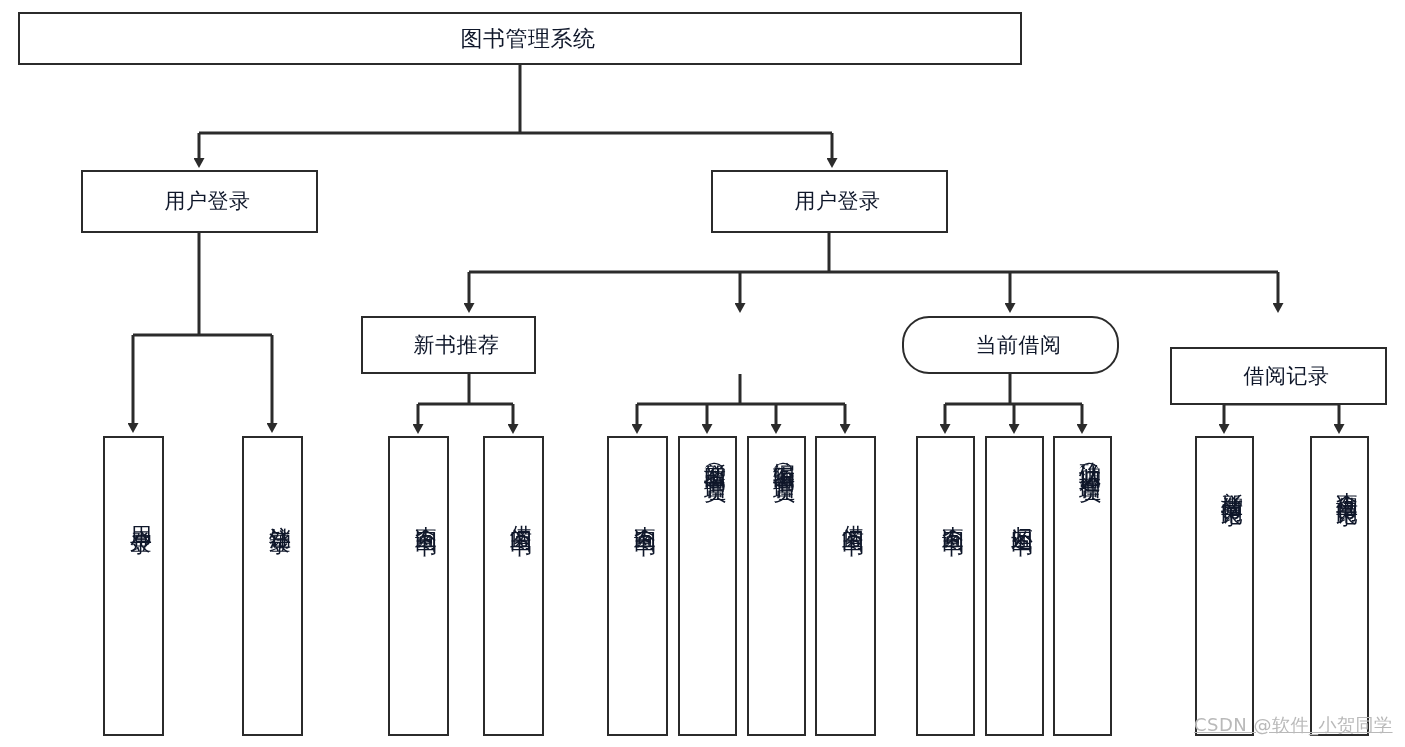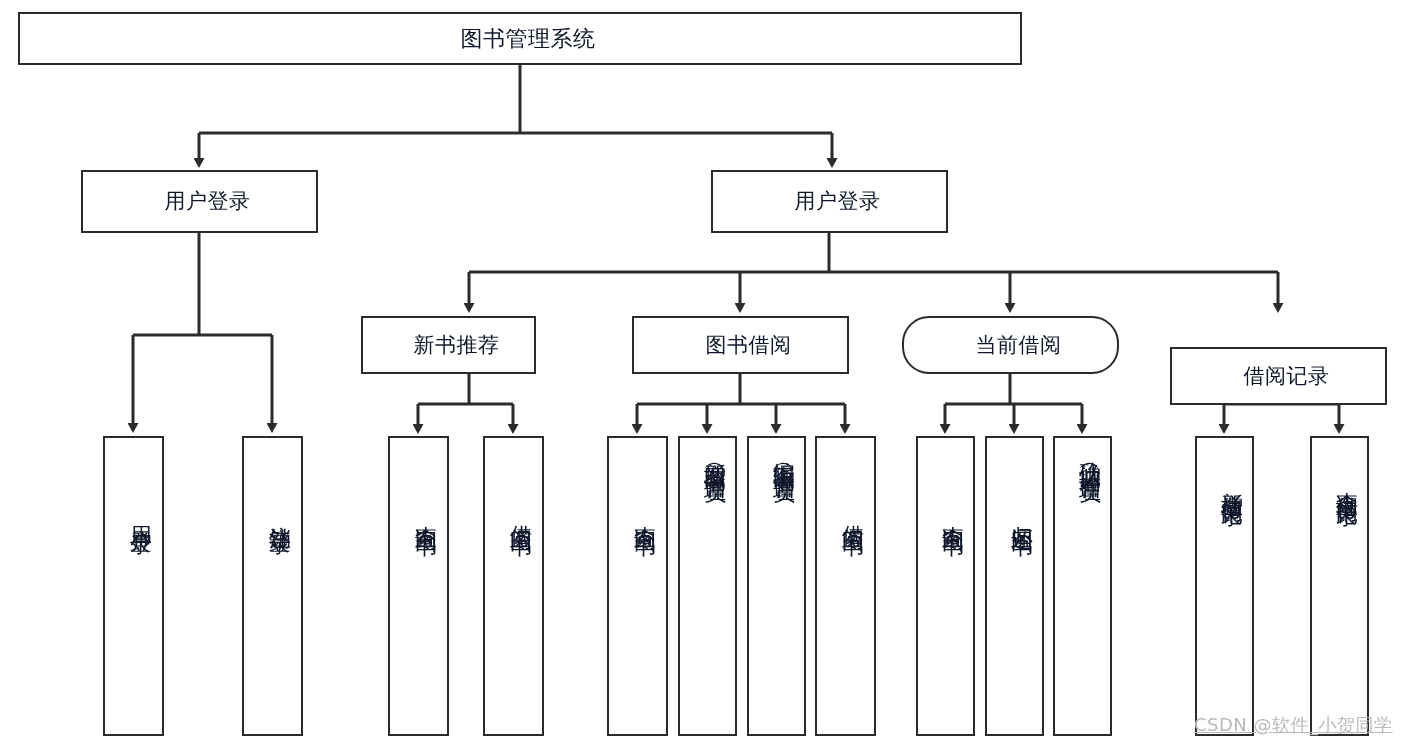--- a/index.html
+++ b/index.html
@@ -135,23 +135,20 @@
   <div class="node horiz" style="left:81px; top:170px; width:237px; height:63px;">
     <span class="lbl">用户登录</span>
   </div>
   <div class="node horiz" style="left:711px; top:170px; width:237px; height:63px;">
     <span class="lbl">用户登录</span>
   </div>
 
   <div class="node horiz" style="left:361px; top:316px; width:175px; height:58px;">
     <span class="lbl">新书推荐</span>
   </div>
-  <div class="node horiz" style="left:632px; top:316px; width:217px; height:58px;">
-    <span class="lbl">图书借阅</span>
-  </div>
   <div class="node horiz" style="left:902px; top:316px; width:217px; height:58px;border-radius:27px;">
     <span class="lbl">当前借阅</span>
   </div>
   <div class="node horiz" style="left:1170px; top:316px; width:217px; height:58px;margin-top:31px;">
     <span class="lbl">借阅记录</span>
   </div>
 
   <div class="node vert" style="left:103px; top:436px; width:61px; height:300px; padding-top:70px;">
     <span class="lbl">用户登录</span>
   </div>

